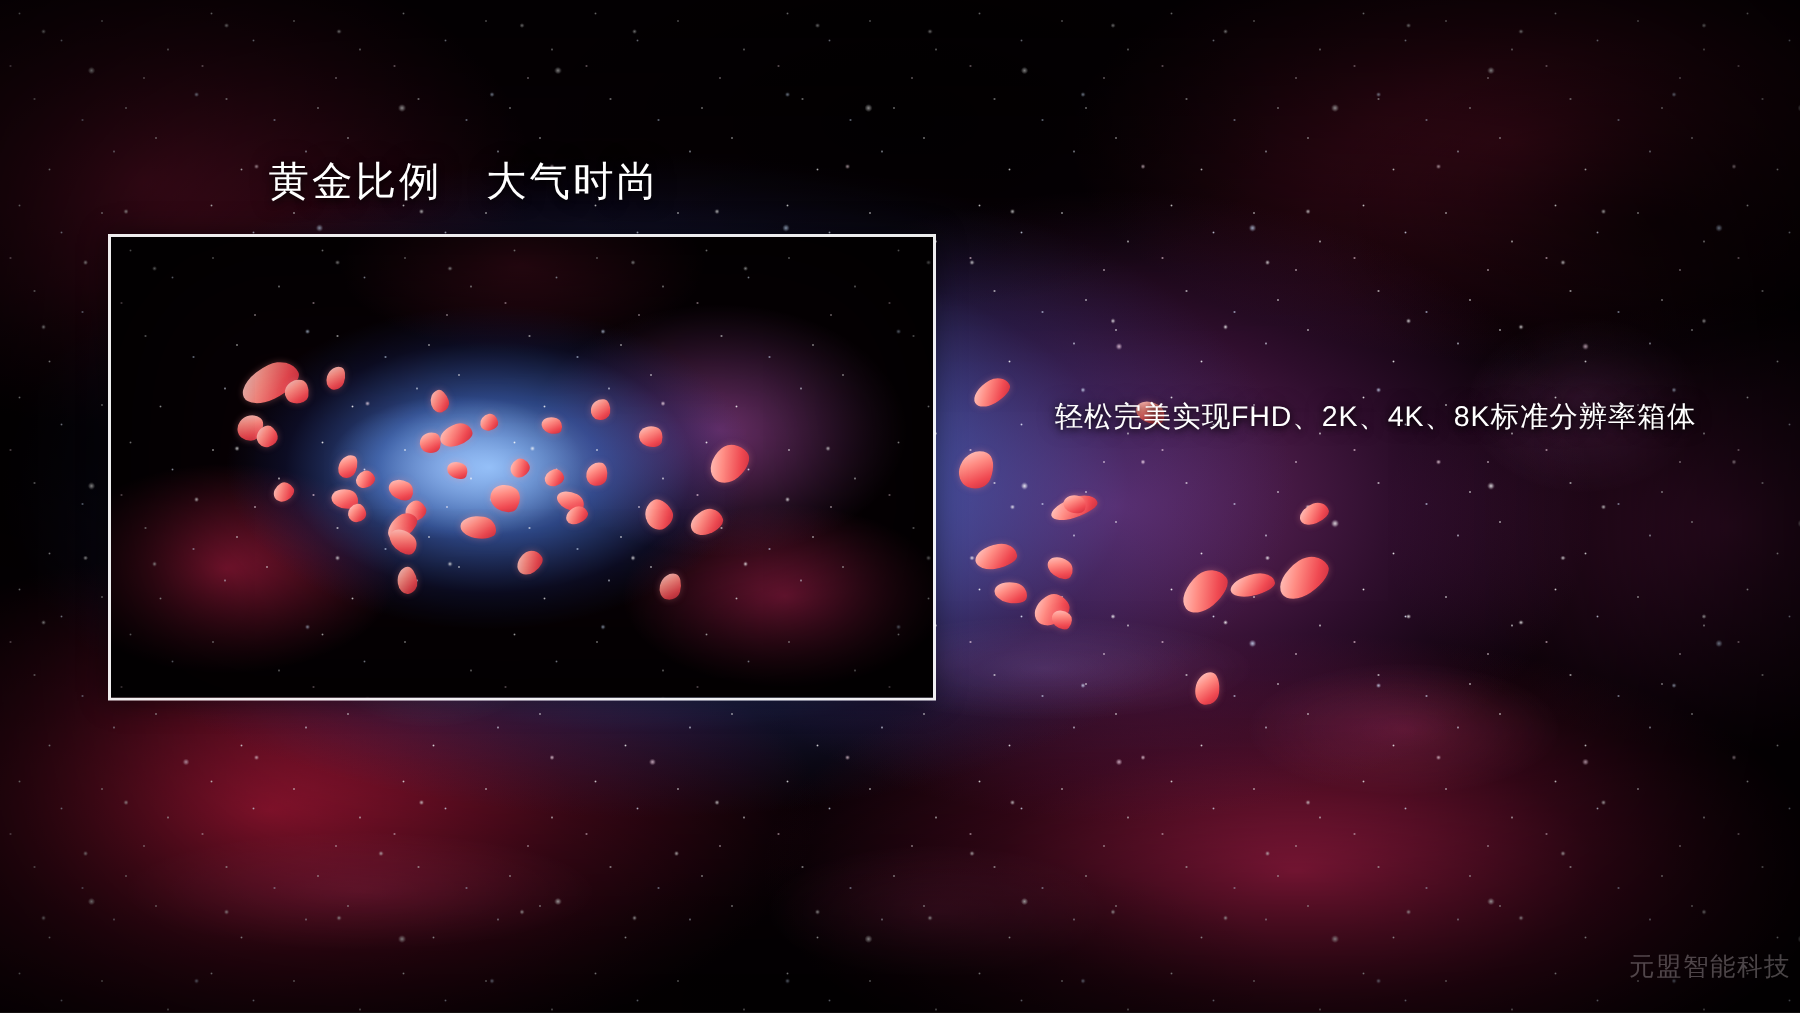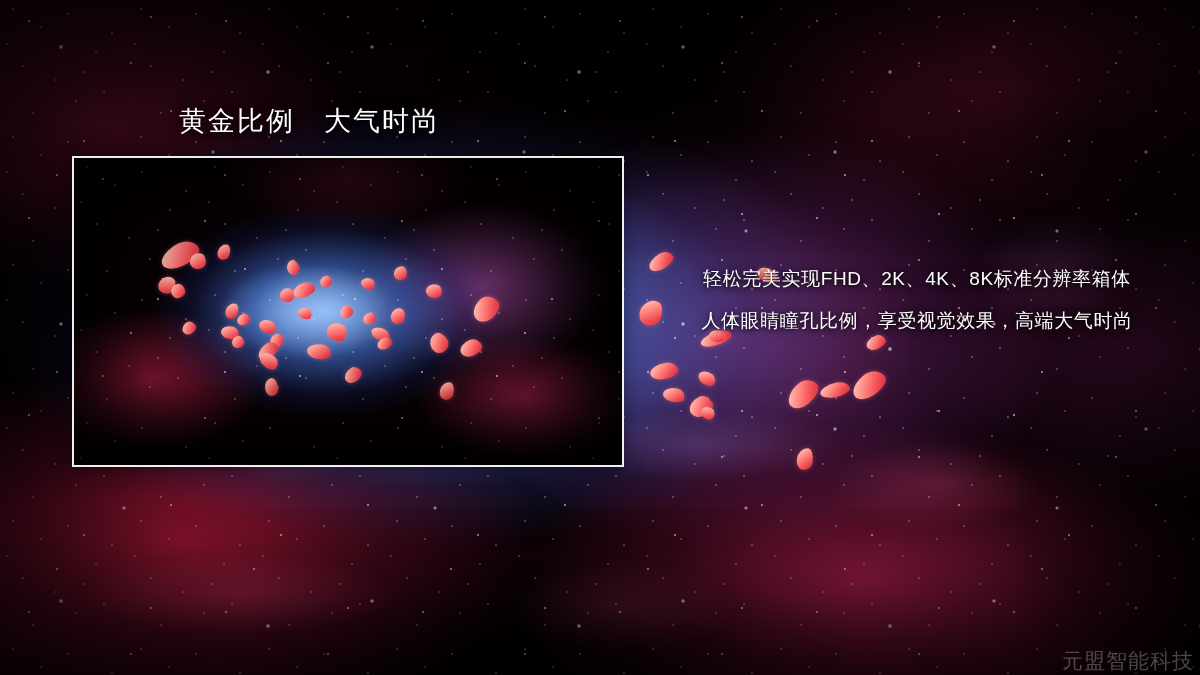--- a/index.html
+++ b/index.html
@@ -119,22 +119,22 @@
   }
   #body{
     position:absolute;left:657px;top:258px;width:520px;text-align:center;
   }
   #body .line{
     font-size:19px;color:#ffffff;letter-spacing:.6px;line-height:42px;
     white-space:nowrap;
     text-shadow:0 1px 4px rgba(0,0,0,.9),0 0 12px rgba(0,0,0,.6);
   }
   #watermark{
-    position:absolute;right:6px;bottom:0;
-    font-size:21px;color:rgba(175,165,170,.42);letter-spacing:1px;
+    position:absolute;right:6px;bottom:19px;
+    font-size:17px;color:rgba(175,165,170,.42);letter-spacing:1px;
   }
 </style>
 </head>
 <body>
 
 <div id="stage">
 
   <div class="layer neb-base"></div>
   <div class="layer neb-wisp"></div>
   <div class="layer neb-dark"></div>
@@ -202,18 +202,17 @@
       <div class="petal" style="left:213px;top:102px;width:12px;height:15px;transform:rotate(-18deg);"></div>
 
       <div class="pvig"></div>
     </div>
   </div>
 
   <div id="title">黄金比例　大气时尚</div>
 
   <div id="body">
     <div class="line">轻松完美实现FHD、2K、4K、8K标准分辨率箱体</div>
-    <div class="line">人体眼睛瞳孔比例，享受视觉效果，高端大气时尚</div>
   </div>
 
   <div id="watermark">元盟智能科技</div>
 
 </div>
 
 </body></html>

